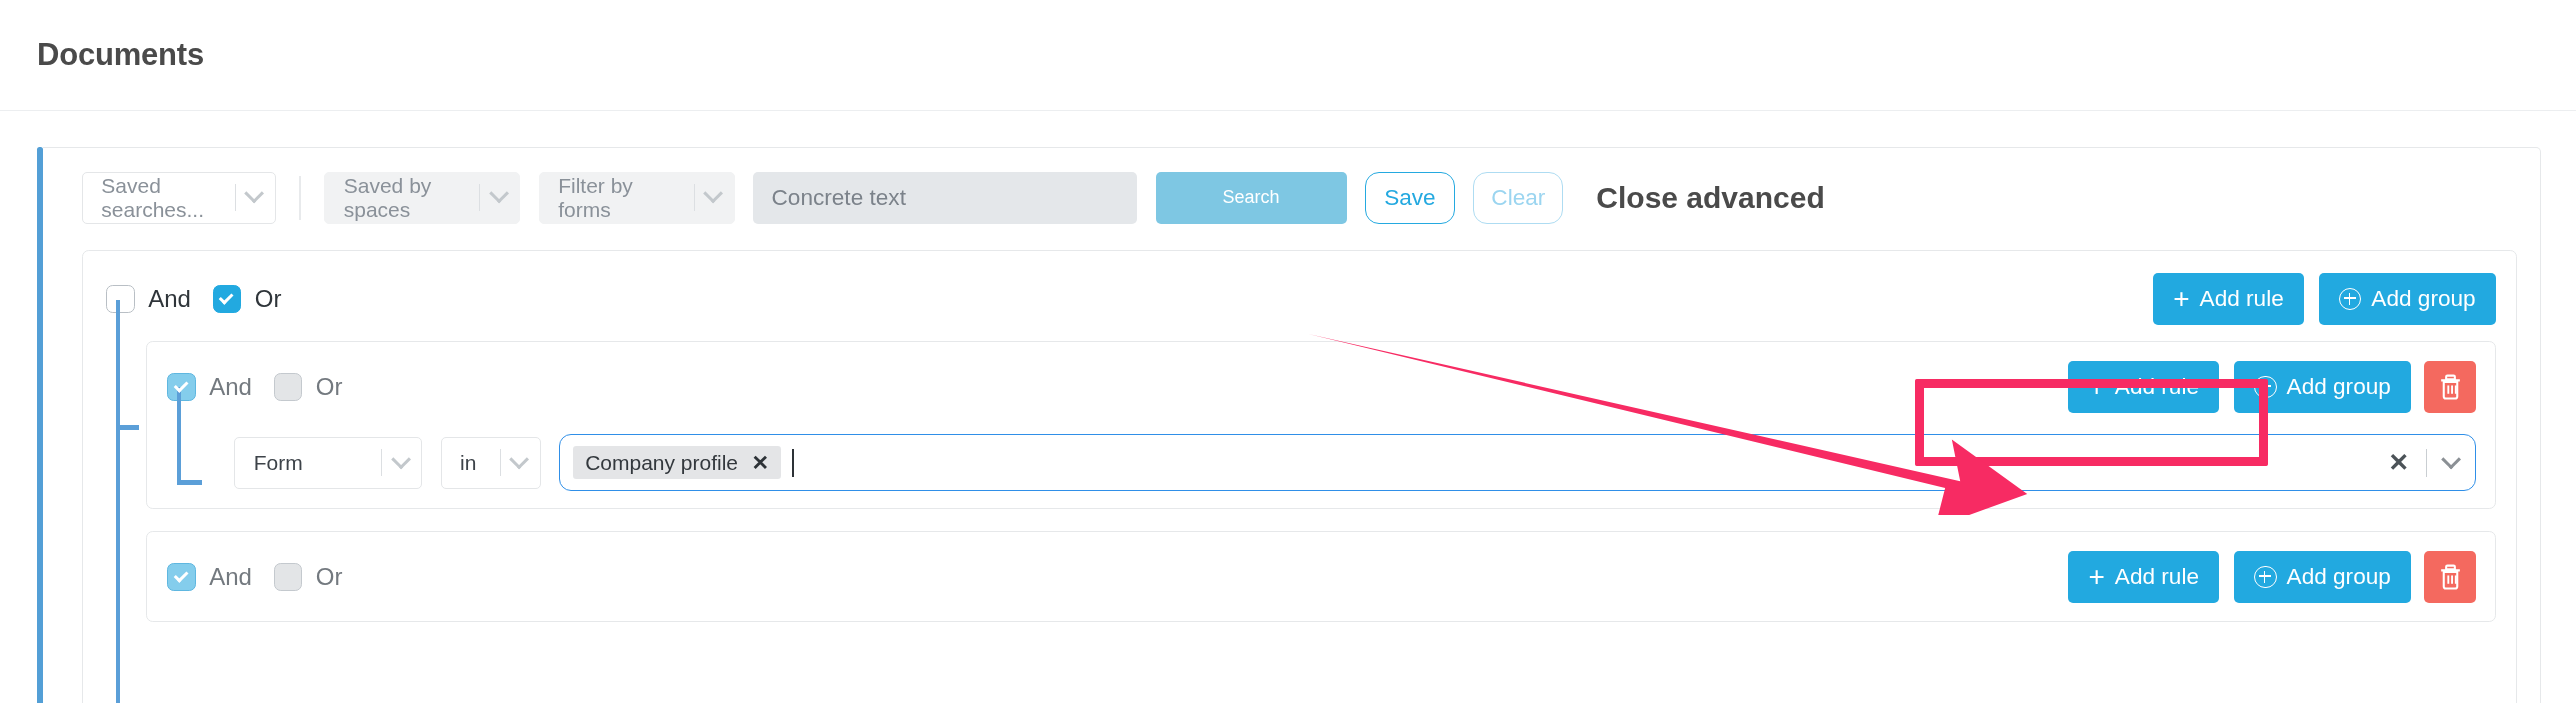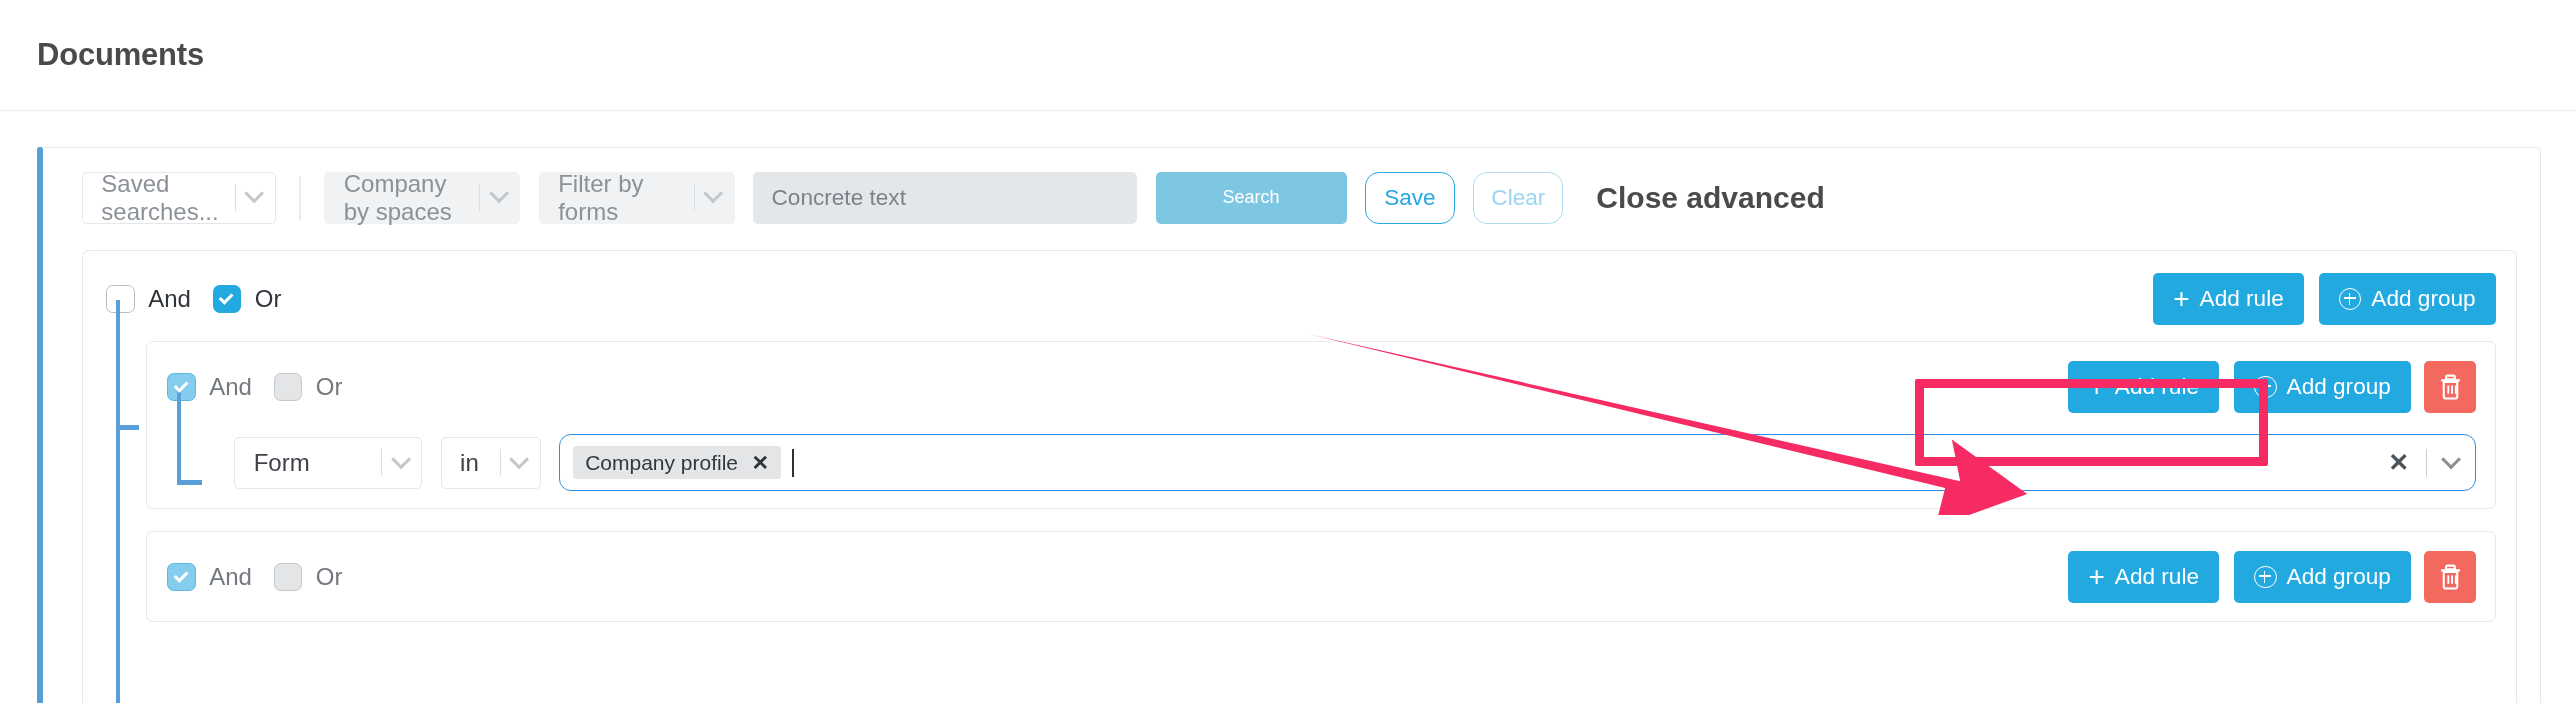--- a/index.html
+++ b/index.html
@@ -57,21 +57,21 @@
   }
   .select-box {
     display: flex;
     align-items: center;
     justify-content: space-between;
     height: 52px;
     border: 0.8px solid #e4e6e8;
     border-radius: 5px;
     background: #fff;
     padding: 0 0 0 18.4px;
-    font-size: 24px;
+    font-size: 21px;
     color: #8a9199;
     gap: 8px;
   }
   .select-box.filled { color: #3d4349; }
   .select-box.muted { background: #f1f2f3; border-color: #f1f2f3; }
   .sb-saved { width: 194px; }
   .sb-spaces { width: 196px; }
   .sb-forms  { width: 196px; }
   .caret-wrap {
     display: flex; align-items: center;
@@ -300,21 +300,21 @@
         <span>Saved searches...</span>
         <span class="caret-wrap">
           <span class="caret-div"></span>
             <span class="caret"></span>
         </span>
       </div>
 
       <div class="tb-sep"></div>
 
       <div class="select-box sb-spaces muted">
-        <span>Company by spaces</span>
+        <span>Saved by spaces</span>
         <span class="caret-wrap">
           <span class="caret-div"></span>
             <span class="caret"></span>
         </span>
       </div>
 
       <div class="gap"></div>
 
       <div class="select-box sb-forms muted">
         <span>Filter by forms</span>

